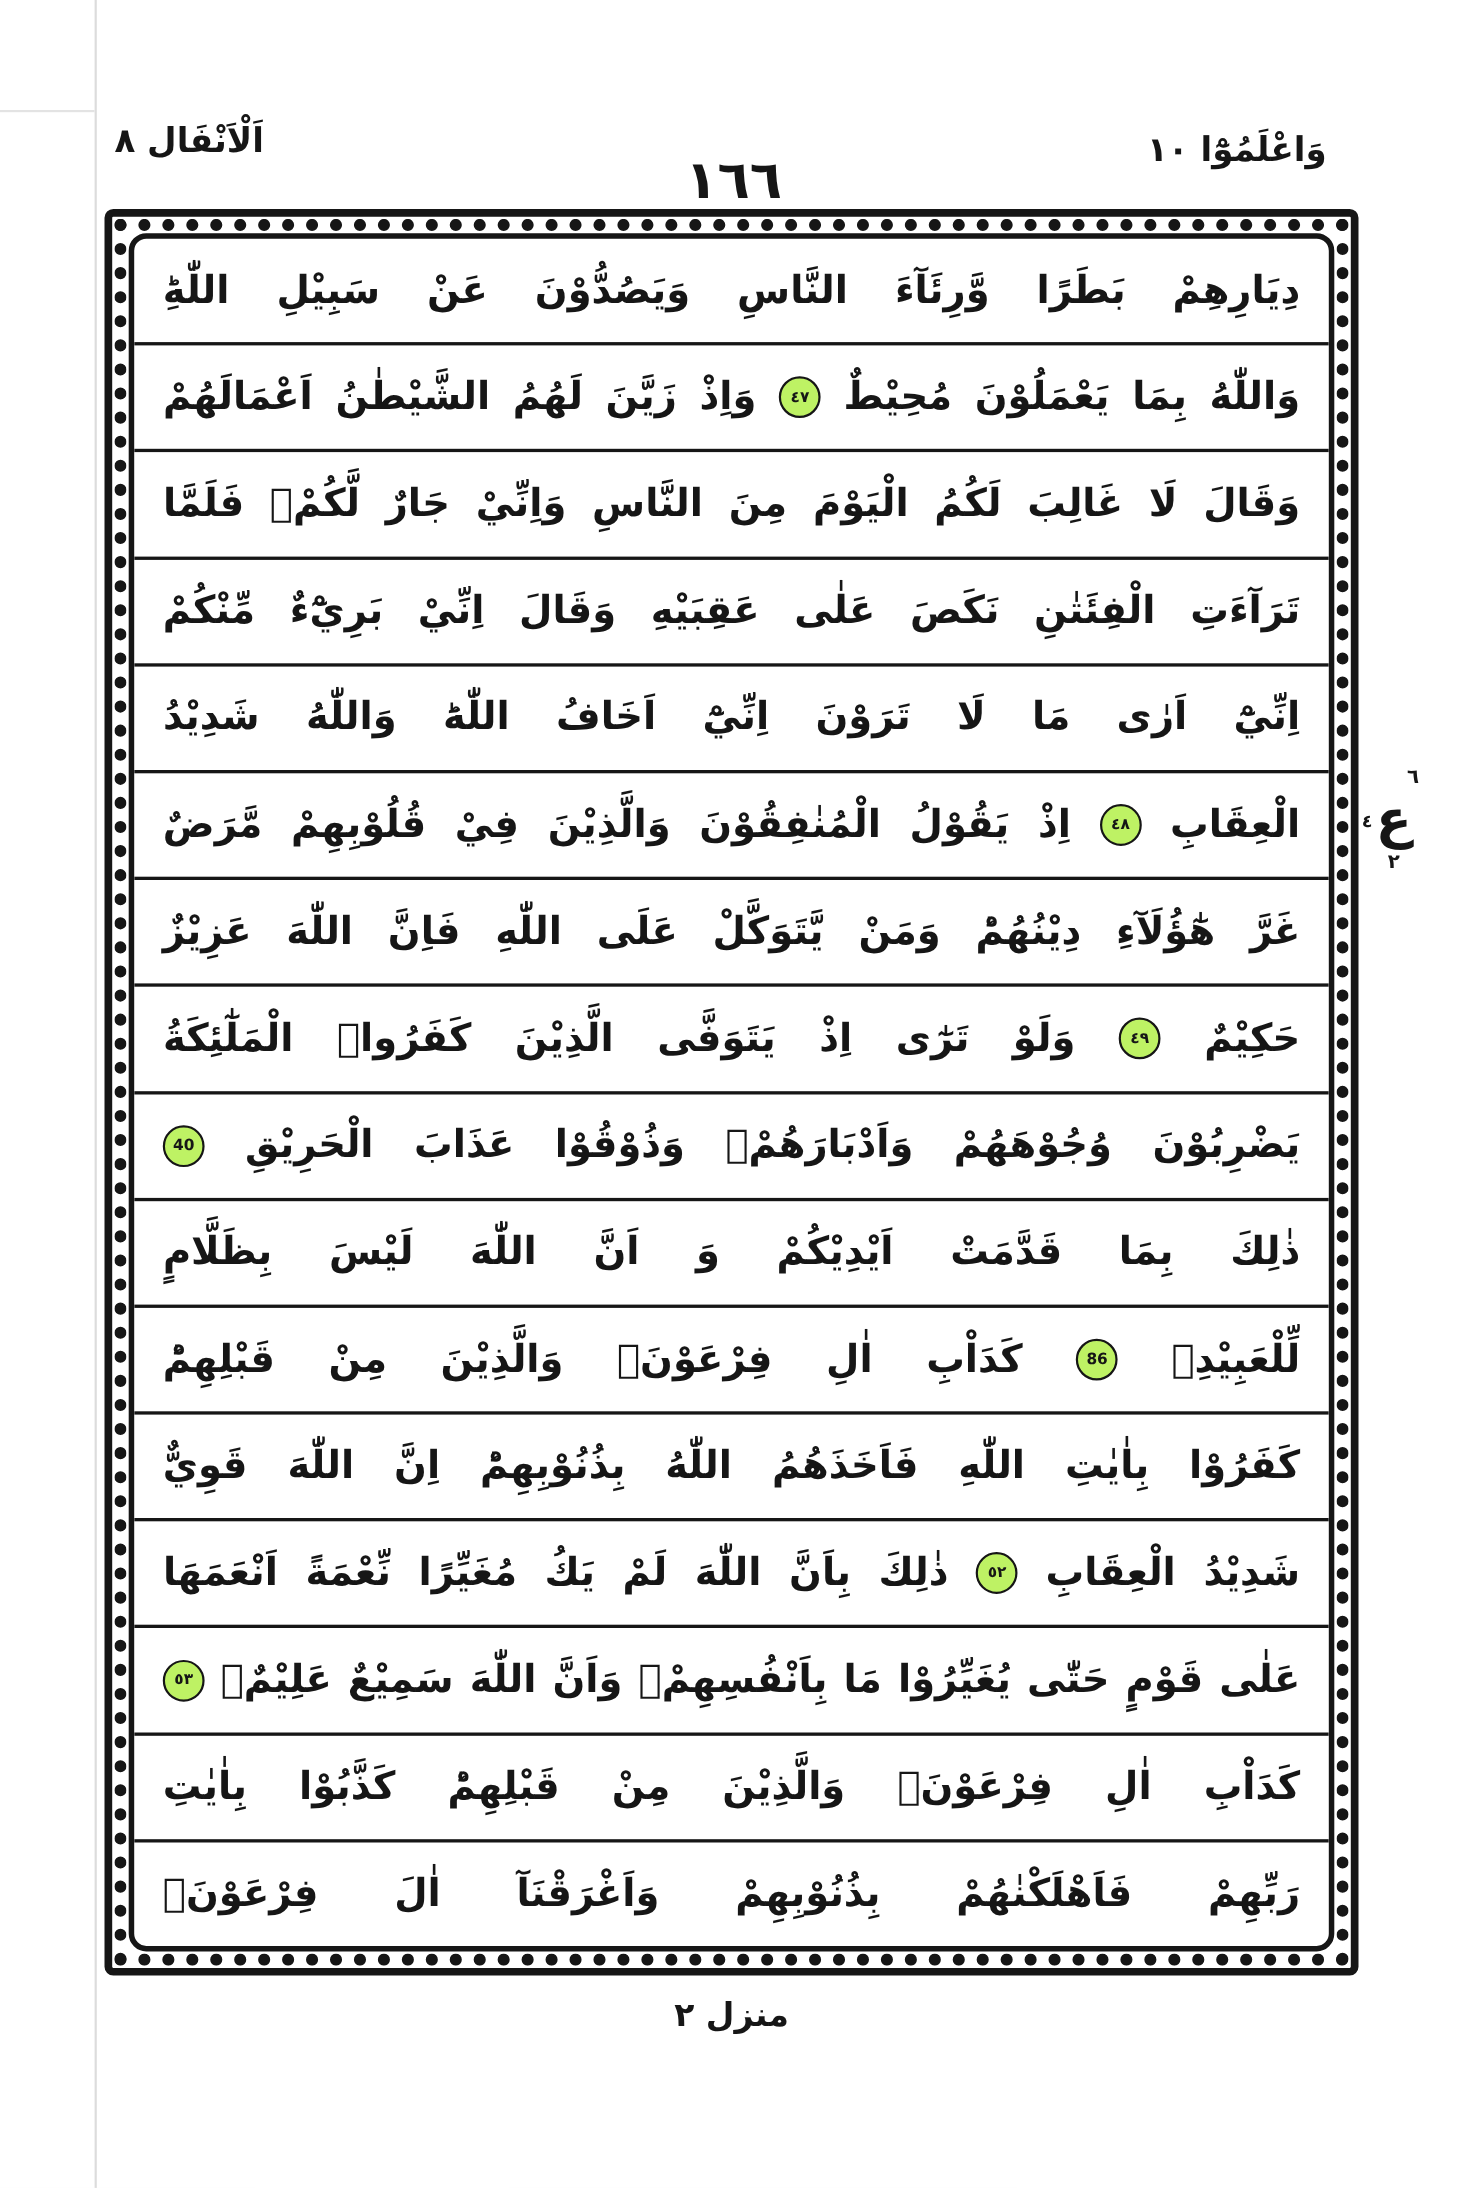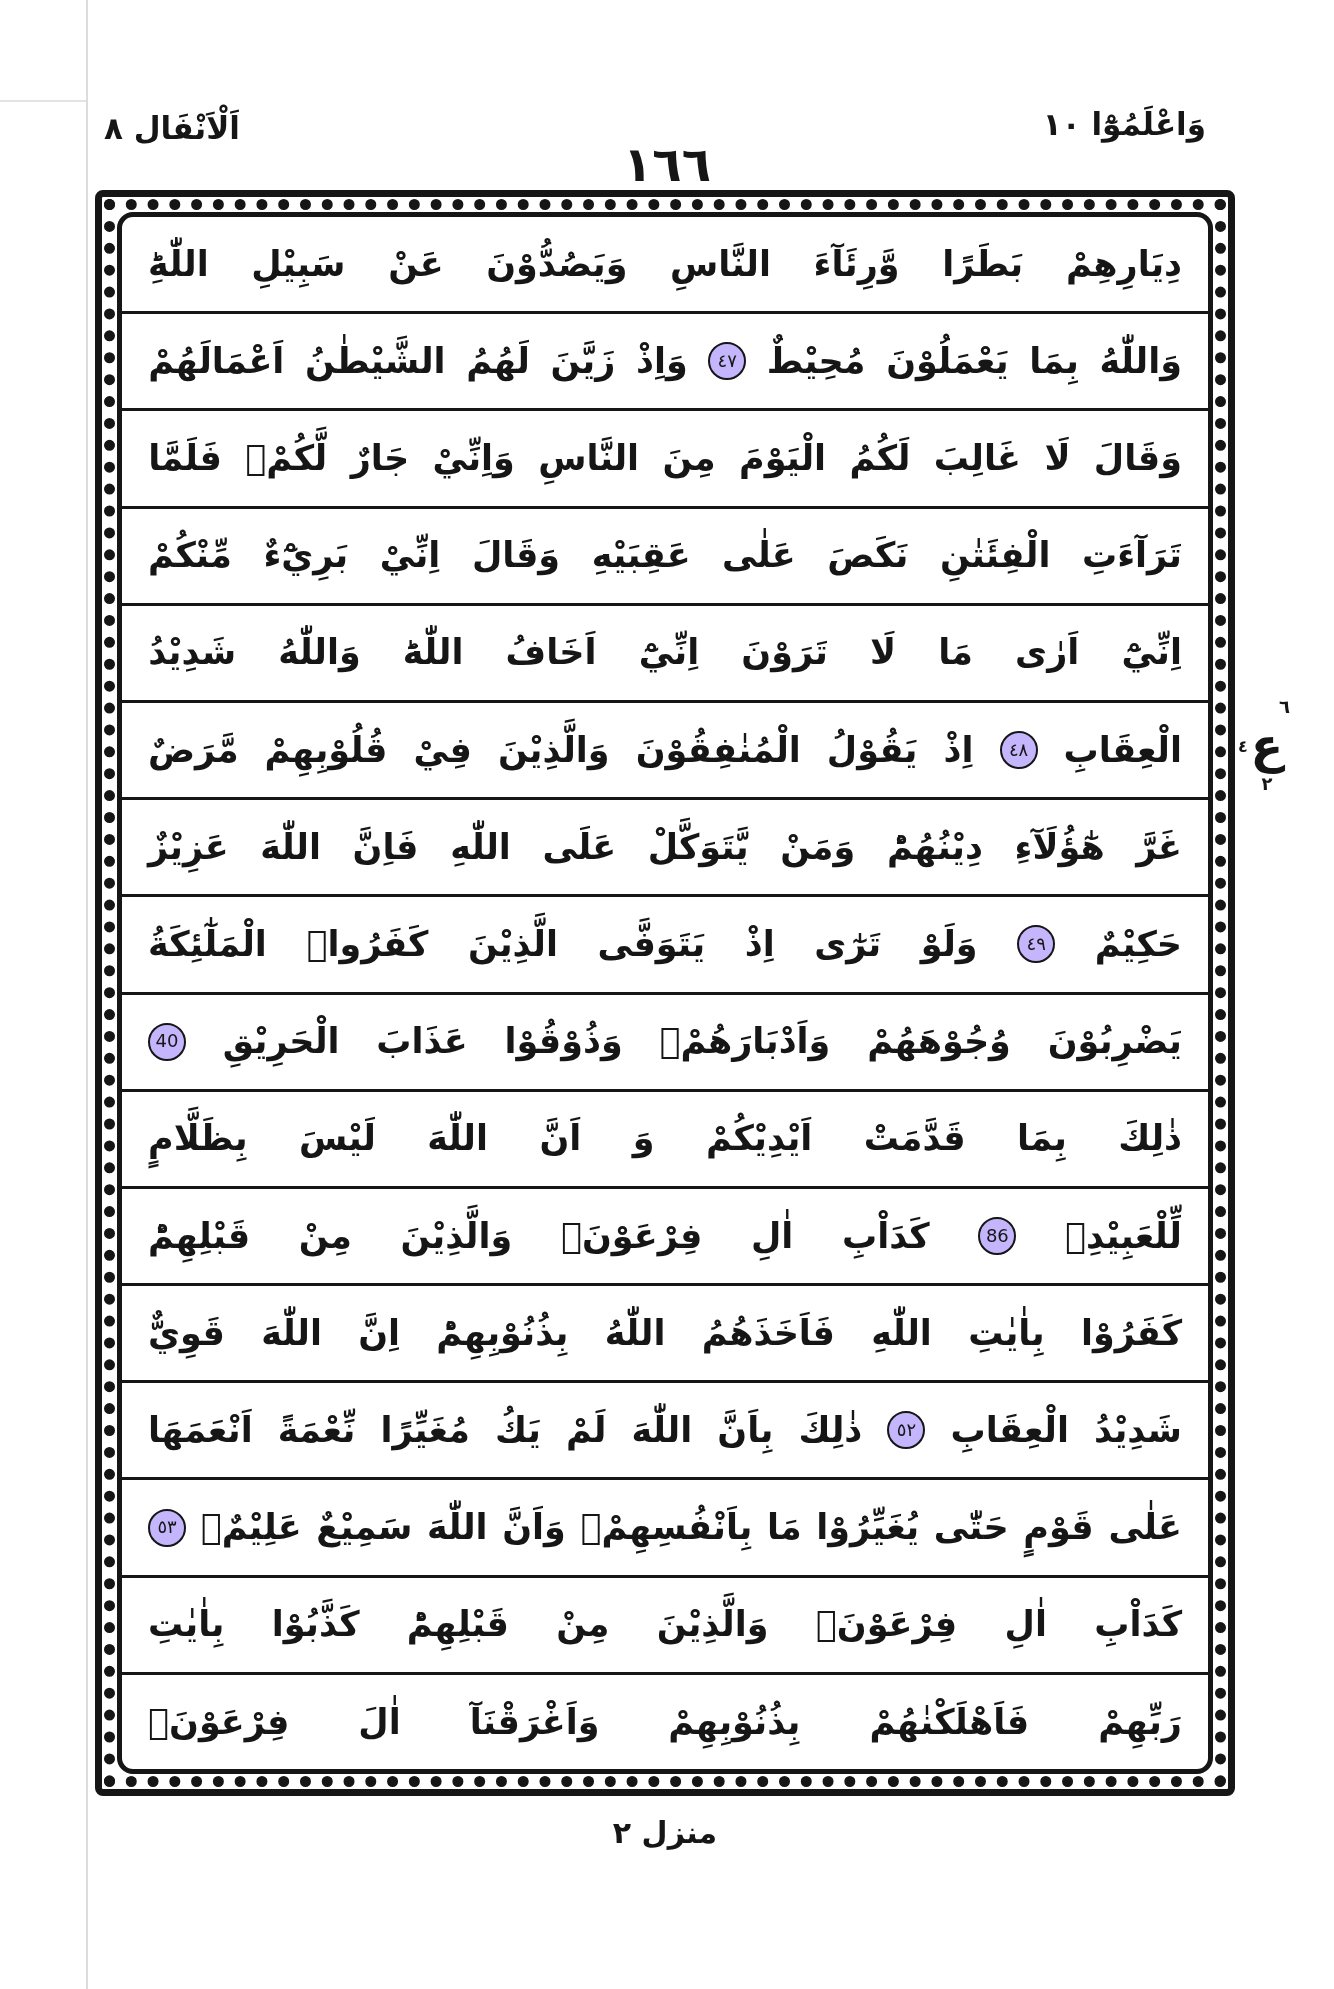--- a/index.html
+++ b/index.html
@@ -10,21 +10,21 @@
     background:#ffffff; color:#161616; overflow:hidden; margin:0 auto;
   }
   
   .gutter-v { position:absolute; left:86px; top:0; width:2px; height:100%; background:#dcdcdc; }
   .gutter-h { position:absolute; left:0; top:100px; width:86px; height:2px; background:#e3e3e3; }
 
   
   .header { position:absolute; top:92px; left:0; width:100%; height:70px; direction:rtl;padding-left:12px; }
   .surah-label { position:absolute; left:104px; top:18px; font-size:31px; font-weight:bold; white-space:nowrap; }
   .page-number { position:absolute; left:50%; top:0; transform:translateX(-50%); font-size:48px; font-weight:bold; white-space:nowrap;margin-top:44px; }
-  .juz-label  { position:absolute; right:128px; top:14px; font-size:31px; font-weight:bold; white-space:nowrap;text-align:right; }
+  .juz-label  { position:absolute; right:128px; top:26px; font-size:31px; font-weight:bold; white-space:nowrap;text-align:right; }
 
   
   .frame-outer {
     position:absolute; left:95px; top:190px; width:1140px; height:1606px;
     border:7px solid #161616; border-radius:8px; padding:2px; background:#fff;
   }
   .frame-beads { width:100%; height:100%; border:11px dotted #161616; border-radius:4px; padding:2px; }
   .frame-inner {
     width:100%; height:100%; border:5px solid #161616; border-radius:16px;
     overflow:hidden; display:flex; flex-direction:column; background:#fff;
@@ -35,21 +35,21 @@
     flex:1 1 0; direction:rtl; display:flex; align-items:center;
     justify-content:space-between; padding:0 26px; overflow:hidden;
     border-bottom:3px solid #161616;
     font-size:35px; line-height:1.05; font-weight:bold; white-space:nowrap;
   }
   .quran-line:last-child { border-bottom:none; }
   .word { white-space:nowrap; }
   .ayah-marker {
     flex:0 0 auto; width:38px; height:38px; border:2.5px solid #161616;
     border-radius:50%; display:inline-flex; align-items:center; justify-content:center;
-    font-size:18px; font-weight:normal; background:#c4b5fd;
+    font-size:14px; font-weight:bold; background:#bef264;
   }
 
   
   .ruku-marker { position:absolute; left:1238px; top:696px; width:58px; text-align:center; direction:rtl; }
   .rk-top { display:block; font-size:18px; font-weight:bold; text-align:right; padding-right:6px; }
   .rk-row { position:relative; display:block; height:56px; }
   .rk-ain { font-size:48px; font-weight:bold; line-height:56px; }
   .rk-mid { position:absolute; left:0px; top:20px; font-size:16px; font-weight:bold; }
   .rk-bottom { display:block; font-size:18px; font-weight:bold; }
 

